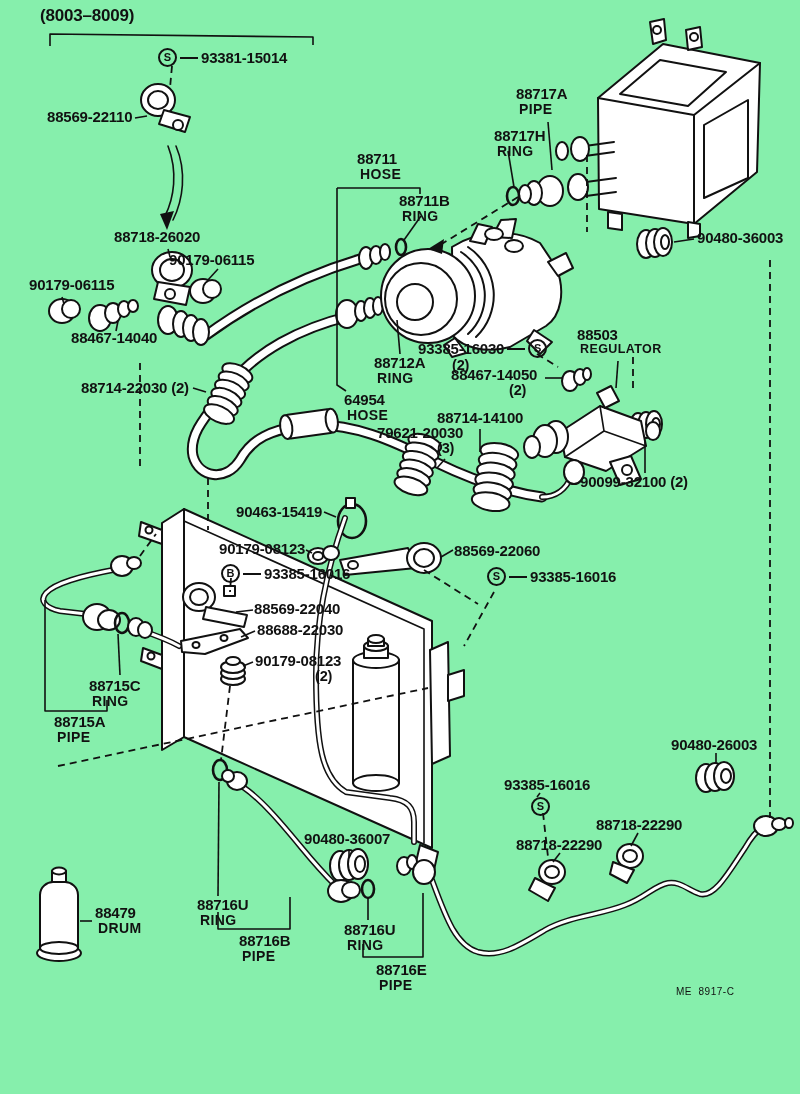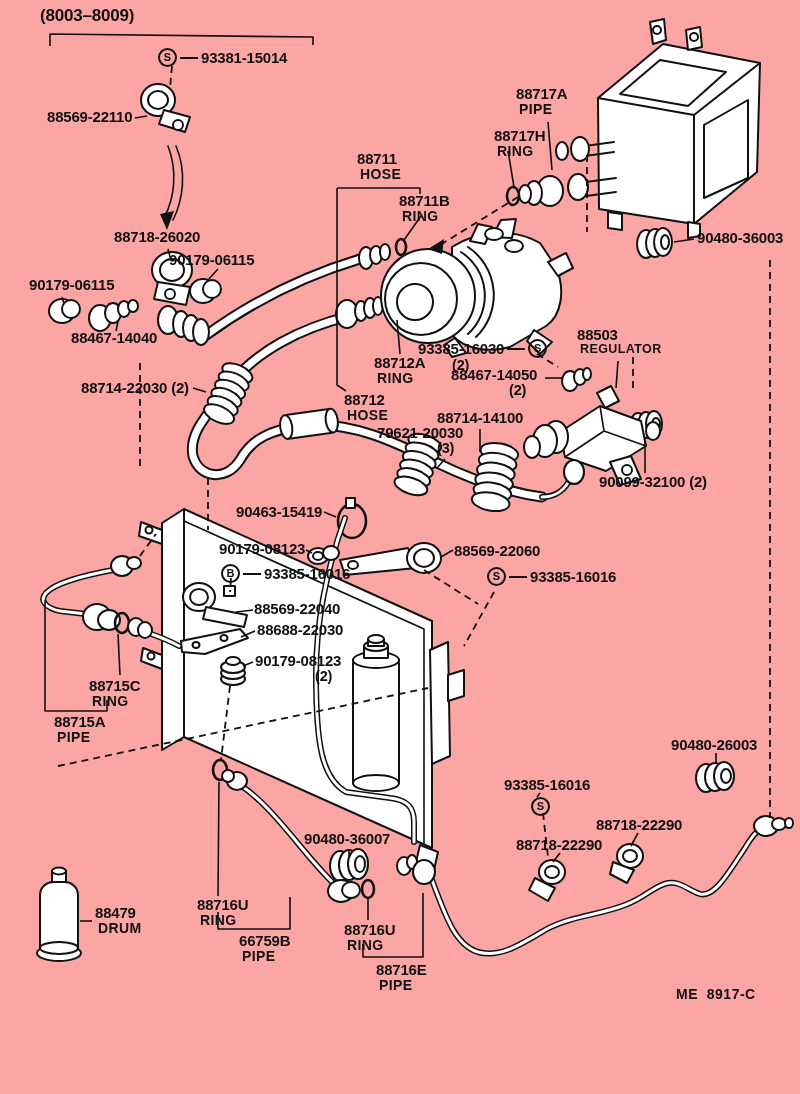--- a/index.html
+++ b/index.html
@@ -1,16 +1,16 @@
 <!DOCTYPE html>
 <html><head>
 <meta charset="utf-8">
 <style>
   html,body{margin:0;padding:0;background:#fff}
-  .stage{position:relative;width:800px;height:1094px;background:#fca5a5;overflow:hidden;
+  .stage{position:relative;width:800px;height:1094px;background:#86efac;overflow:hidden;
          font-family:"Liberation Sans",sans-serif;color:#111}
   svg.art{position:absolute;left:0;top:0}
   
   .ln{fill:none;stroke:#111;stroke-width:2;stroke-linejoin:round;stroke-linecap:round}
   .ln15{fill:none;stroke:#111;stroke-width:1.6;stroke-linejoin:round;stroke-linecap:round}
   .fw{fill:#fff;stroke:#111;stroke-width:2;stroke-linejoin:round}
   .oring{fill:none;stroke:#111;stroke-width:2.6}
   .hoseB{fill:none;stroke:#111;stroke-width:11;stroke-linecap:round}
   .hoseW{fill:none;stroke:#fff;stroke-width:7;stroke-linecap:round}
   .pipeB{fill:none;stroke:#111;stroke-width:6;stroke-linecap:round}
@@ -22,21 +22,21 @@
   .lbl{position:absolute;font-weight:bold;font-size:15px;letter-spacing:-0.2px;
        white-space:nowrap;line-height:1.05}
   .lbl .sub{display:block;font-size:14px;letter-spacing:.4px;padding-left:3px}
   .lbl .qty{display:block;font-size:14.5px}
   .row{display:flex;align-items:center}
   .circ{display:inline-flex;width:15px;height:15px;min-width:15px;border:2px solid #111;
         border-radius:50%;align-items:center;justify-content:center;font-size:11px;
         font-weight:bold;line-height:1;letter-spacing:0}
   .ldash{display:inline-block;width:18px;border-top:2px solid #111;margin:0 3px}
   .hdr{position:absolute;font-weight:bold;font-size:17px;letter-spacing:-0.2px}
-  .ftr{position:absolute;font-weight:bold;font-size:14px;white-space:pre;letter-spacing:.5px}
+  .ftr{position:absolute;font-weight:normal;font-size:10px;white-space:pre;letter-spacing:.5px}
 </style>
 </head>
 <body>
 
 <div class="stage">
 
 <svg class="art" width="800" height="1094" viewBox="0 0 800 1094" xmlns="http://www.w3.org/2000/svg">
 
   <g>
     <path class="fw" d="M598,98 L663,44 L760,63 L757,172 L694,224 L599,209 Z"></path>
@@ -400,34 +400,34 @@
   <div class="lbl" style="left:577px;top:327px">
     <span>88503</span>
     <span class="sub" style="font-size:12.5px">REGULATOR</span>
   </div>
 
   <div class="lbl" style="left:81px;top:380px">
     <span>88714-22030 (2)</span>
   </div>
 
   <div class="lbl" style="left:344px;top:392px">
-    <span>88712</span>
+    <span>64954</span>
     <span class="sub">HOSE</span>
   </div>
 
   <div class="lbl" style="left:437px;top:410px">
     <span>88714-14100</span>
   </div>
 
   <div class="lbl" style="left:377px;top:425px">
     <span>79621-20030</span>
     <span class="qty" style="padding-left:60px">(3)</span>
   </div>
 
-  <div class="lbl" style="left:599px;top:474px">
+  <div class="lbl" style="left:580px;top:474px">
     <span>90099-32100 (2)</span>
   </div>
 
   <div class="lbl" style="left:236px;top:504px">
     <span>90463-15419</span>
   </div>
 
   <div class="lbl" style="left:219px;top:541px">
     <span>90179-08123</span>
   </div>
@@ -498,21 +498,21 @@
     <span>88479</span>
     <span class="sub">DRUM</span>
   </div>
 
   <div class="lbl" style="left:197px;top:897px">
     <span>88716U</span>
     <span class="sub">RING</span>
   </div>
 
   <div class="lbl" style="left:239px;top:933px">
-    <span>66759B</span>
+    <span>88716B</span>
     <span class="sub">PIPE</span>
   </div>
 
   <div class="lbl" style="left:344px;top:922px">
     <span>88716U</span>
     <span class="sub">RING</span>
   </div>
 
   <div class="lbl" style="left:376px;top:962px">
     <span>88716E</span>

